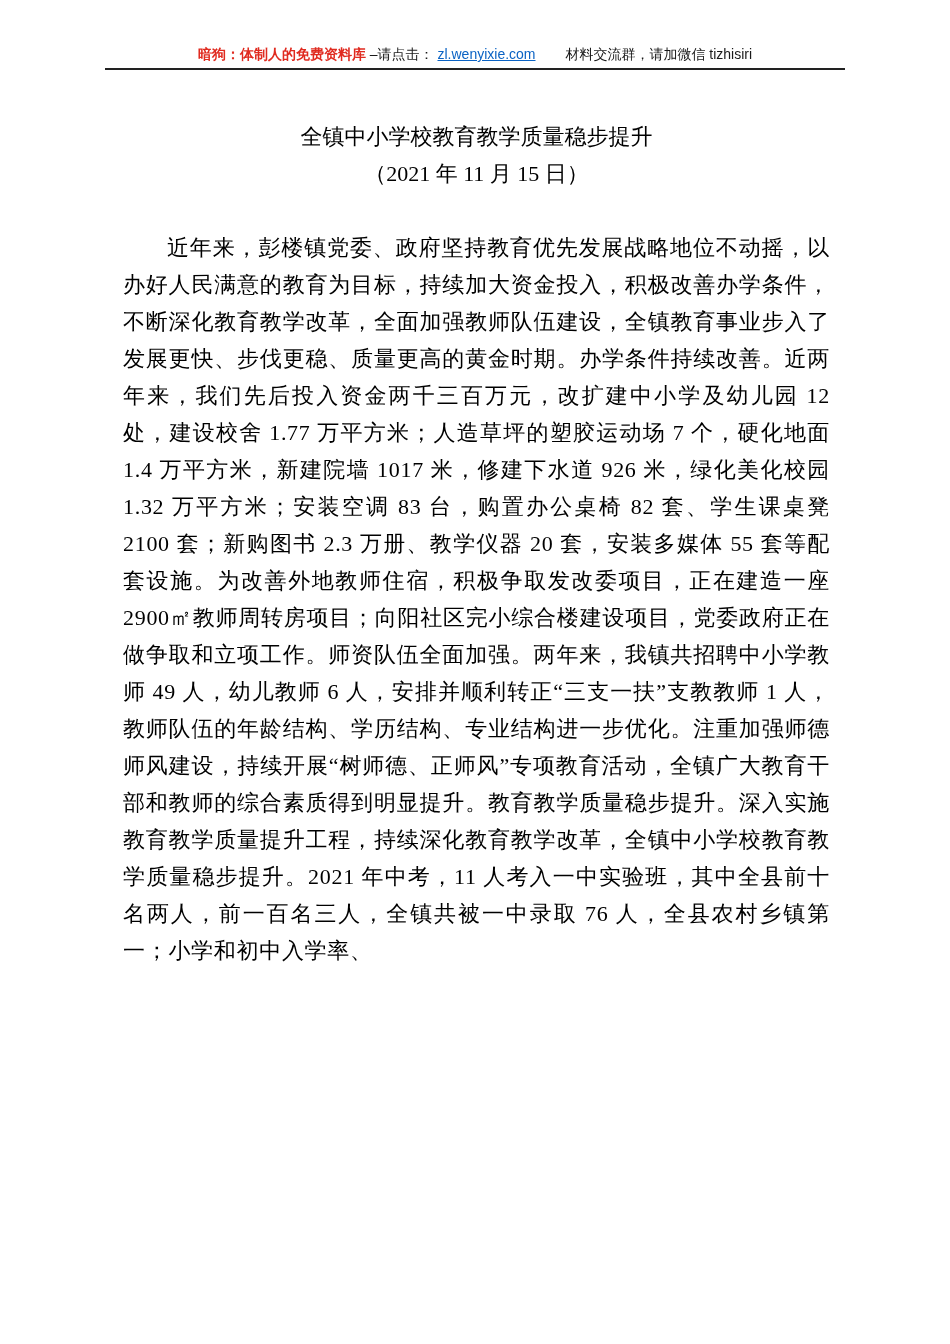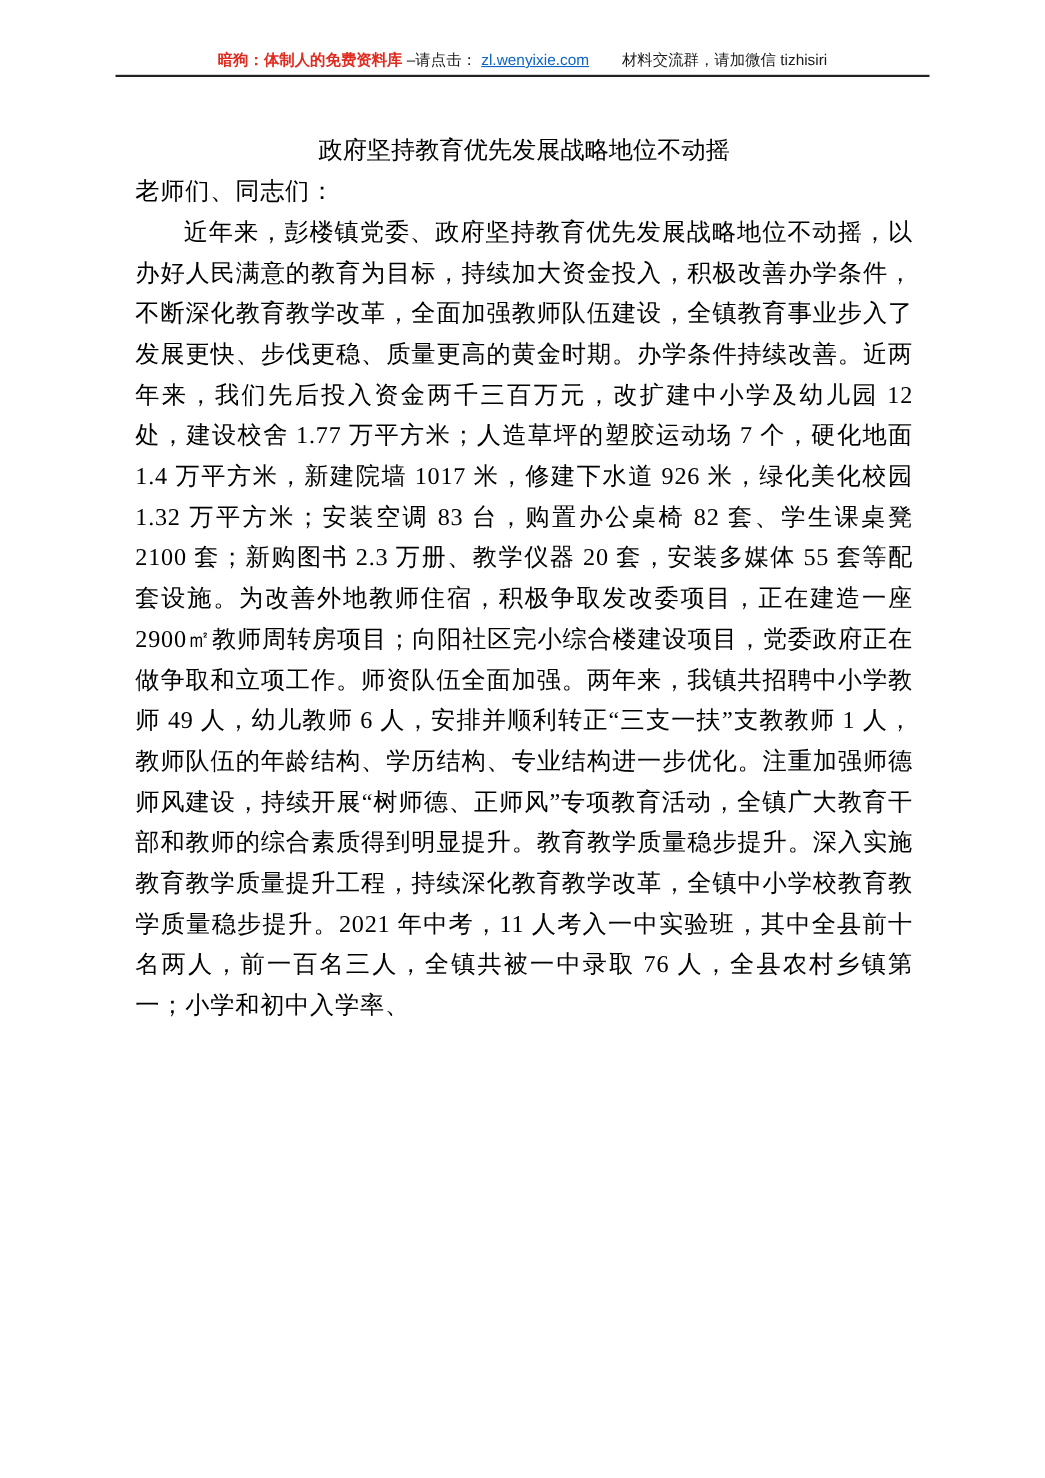--- a/index.html
+++ b/index.html
@@ -75,22 +75,22 @@
 <div class="page">
 
   <div class="header">
     <span class="promo-red" style="color: rgb(224, 43, 32);">暗狗：体制人的免费资料库</span><span class="promo-click"> –请点击：</span>
     <a class="promo-link" style="color: rgb(11, 99, 196);">zl.wenyixie.com</a>
     <span class="promo-right">材料交流群，请加微信 tizhisiri</span>
   </div>
   <div class="header-divider"></div>
 
   <div class="doc">
-    <div class="doc-title">政府坚持教育优先发展战略地位不动摇</div>
+    <div class="doc-title">全镇中小学校教育教学质量稳步提升</div>
+    <div class="doc-date">（2021 年 11 月 15 日）</div>
 
-    <p class="salutation">老师们、同志们：</p>
 
 
 
     <p class="para">近年来，彭楼镇党委、政府坚持教育优先发展战略地位不动摇，以办好人民满意的教育为目标，持续加大资金投入，积极改善办学条件，不断深化教育教学改革，全面加强教师队伍建设，全镇教育事业步入了发展更快、步伐更稳、质量更高的黄金时期。办学条件持续改善。近两年来，我们先后投入资金两千三百万元，改扩建中小学及幼儿园 12 处，建设校舍 1.77 万平方米；人造草坪的塑胶运动场 7 个，硬化地面 1.4 万平方米，新建院墙 1017 米，修建下水道 926 米，绿化美化校园 1.32 万平方米；安装空调 83 台，购置办公桌椅 82 套、学生课桌凳 2100 套；新购图书 2.3 万册、教学仪器 20 套，安装多媒体 55 套等配套设施。为改善外地教师住宿，积极争取发改委项目，正在建造一座 2900㎡教师周转房项目；向阳社区完小综合楼建设项目，党委政府正在做争取和立项工作。师资队伍全面加强。两年来，我镇共招聘中小学教师 49 人，幼儿教师 6 人，安排并顺利转正“三支一扶”支教教师 1 人，教师队伍的年龄结构、学历结构、专业结构进一步优化。注重加强师德师风建设，持续开展“树师德、正师风”专项教育活动，全镇广大教育干部和教师的综合素质得到明显提升。教育教学质量稳步提升。深入实施教育教学质量提升工程，持续深化教育教学改革，全镇中小学校教育教学质量稳步提升。2021 年中考，11 人考入一中实验班，其中全县前十名两人，前一百名三人，全镇共被一中录取 76 人，全县农村乡镇第一；小学和初中入学率、</p>
   </div>
 
 </div>
 
 </body></html>

